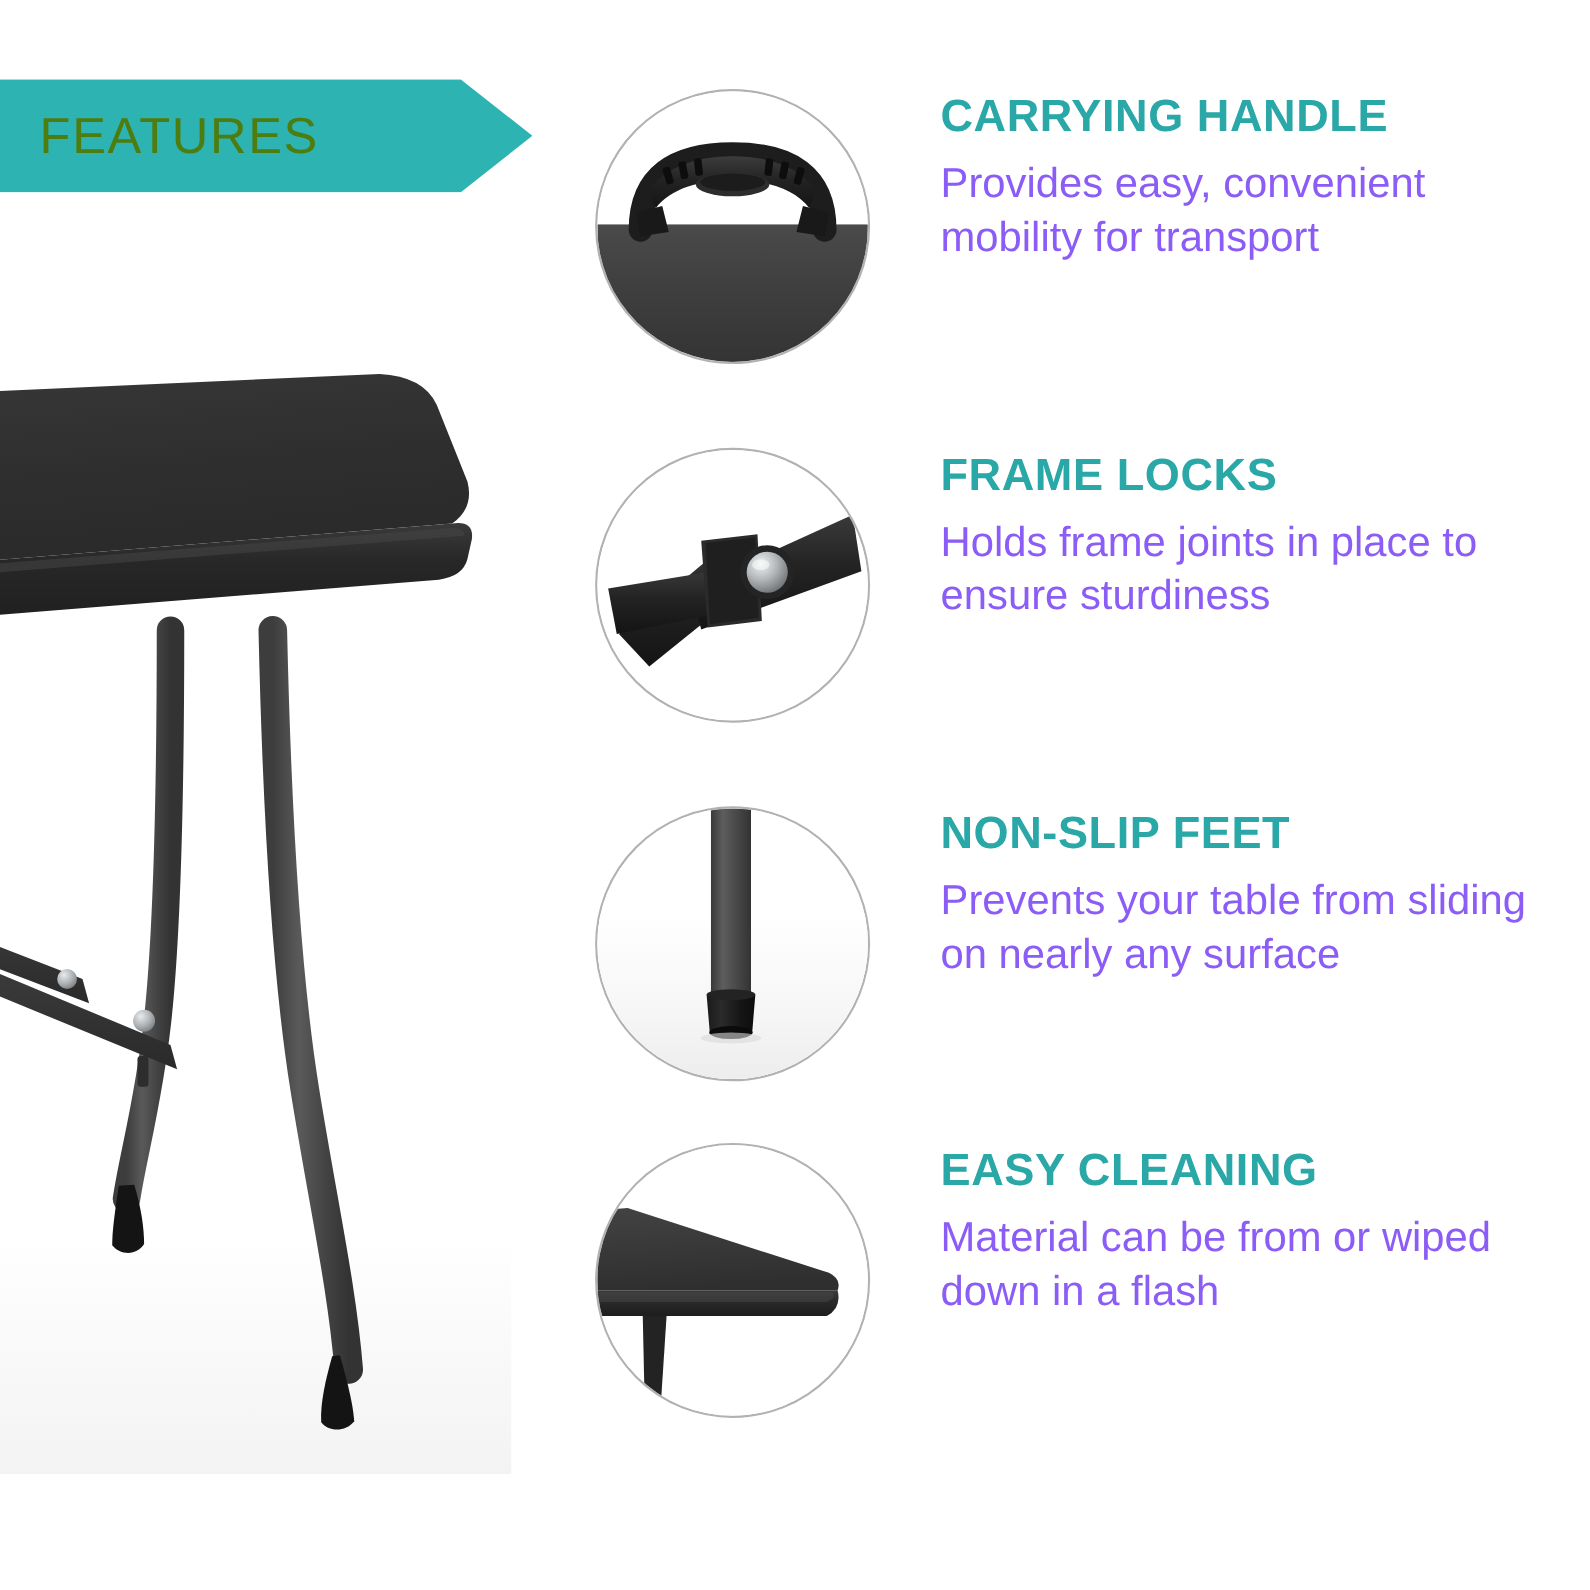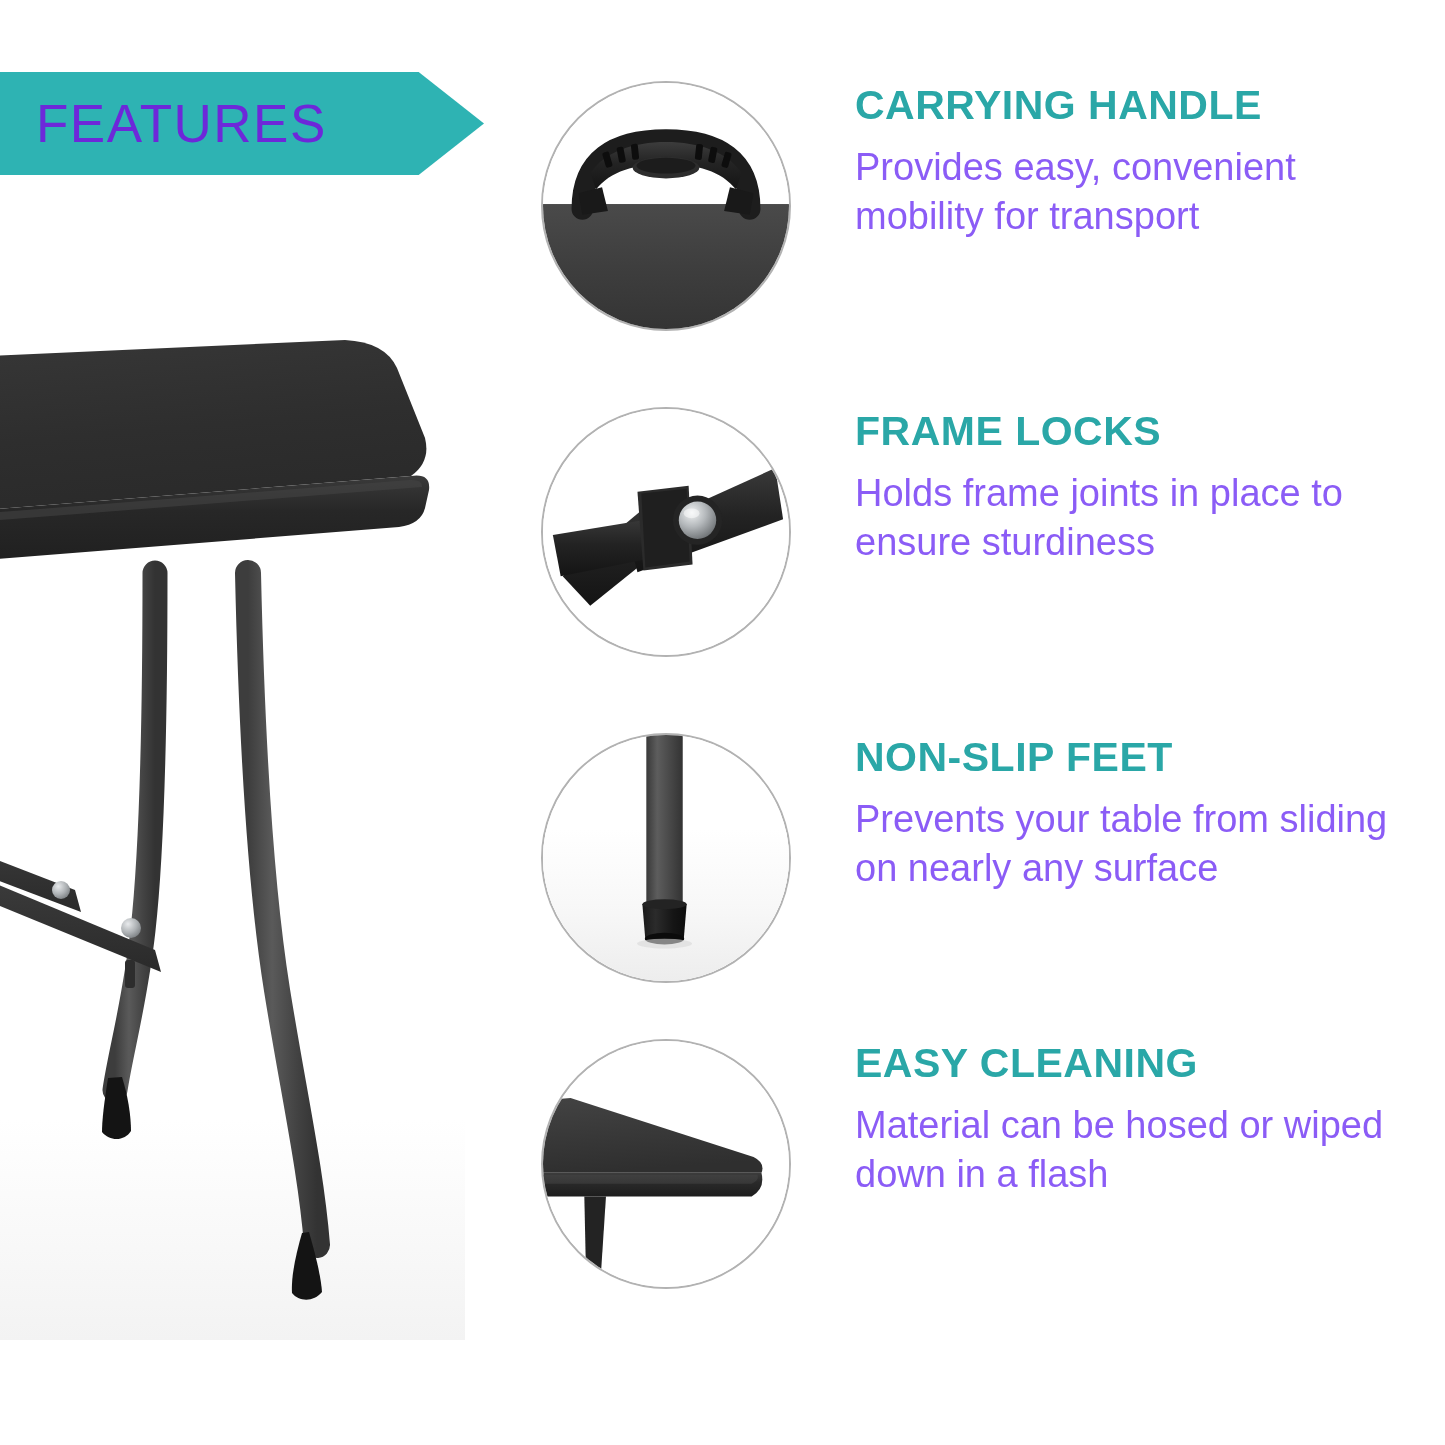--- a/index.html
+++ b/index.html
@@ -22,22 +22,22 @@
     width:484px; height:103px;
     display:flex; align-items:center;
   }
   .banner-shape {
     position:absolute; inset:0;
     background:#2eb3b3;
     clip-path: polygon(0 0, 86.5% 0, 100% 50%, 86.5% 100%, 0 100%);
   }
   .banner-label {
     position:relative;
-    color:#6d28d9;
-    font-size:53px;
+    color:#4d7c0f;
+    font-size:46px;
     font-weight:400;
     letter-spacing:1.5px;
     padding-left:36px;
     line-height:103px;
     white-space:nowrap;
   }
 
   
   .product-photo {
     position:absolute;
@@ -329,17 +329,17 @@
           <path d="M -20 134 L 222 134 Q 226 150, 212 158 L -20 158 Z" fill="url(#edgeSlab)"></path>
 
           <path d="M -20 136 L 218 136 Q 220 142, 212 145 L -20 145 Z" fill="#484848" opacity="0.5"></path>
 
           <path d="M 42 158 L 64 158 L 58 250 L 44 250 Z" fill="#232323"></path>
         </svg>
       </div>
     </div>
     <div class="feature-text">
       <div class="feature-title">EASY CLEANING</div>
-      <div class="feature-desc">Material can be hosed or wiped down in a flash</div>
+      <div class="feature-desc">Material can be from or wiped down in a flash</div>
     </div>
   </div>
 
 </div>
 
 </body></html>

